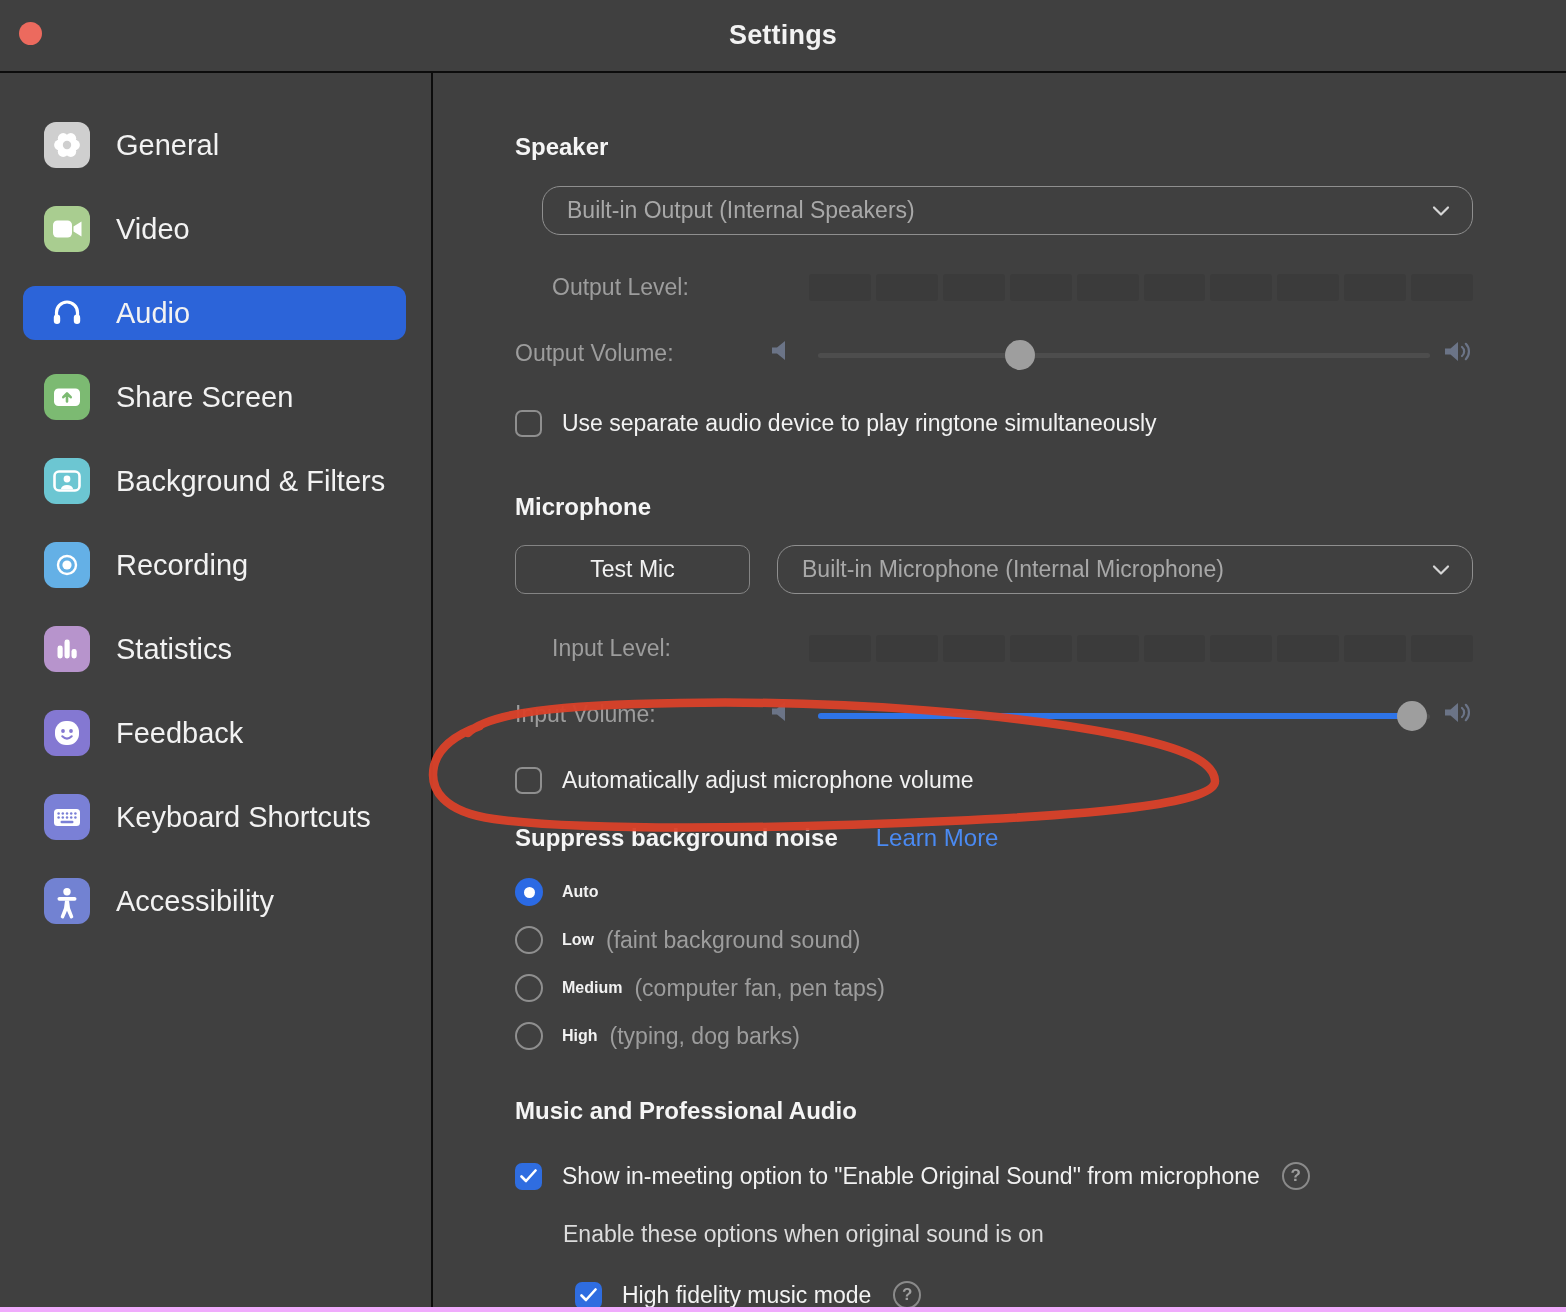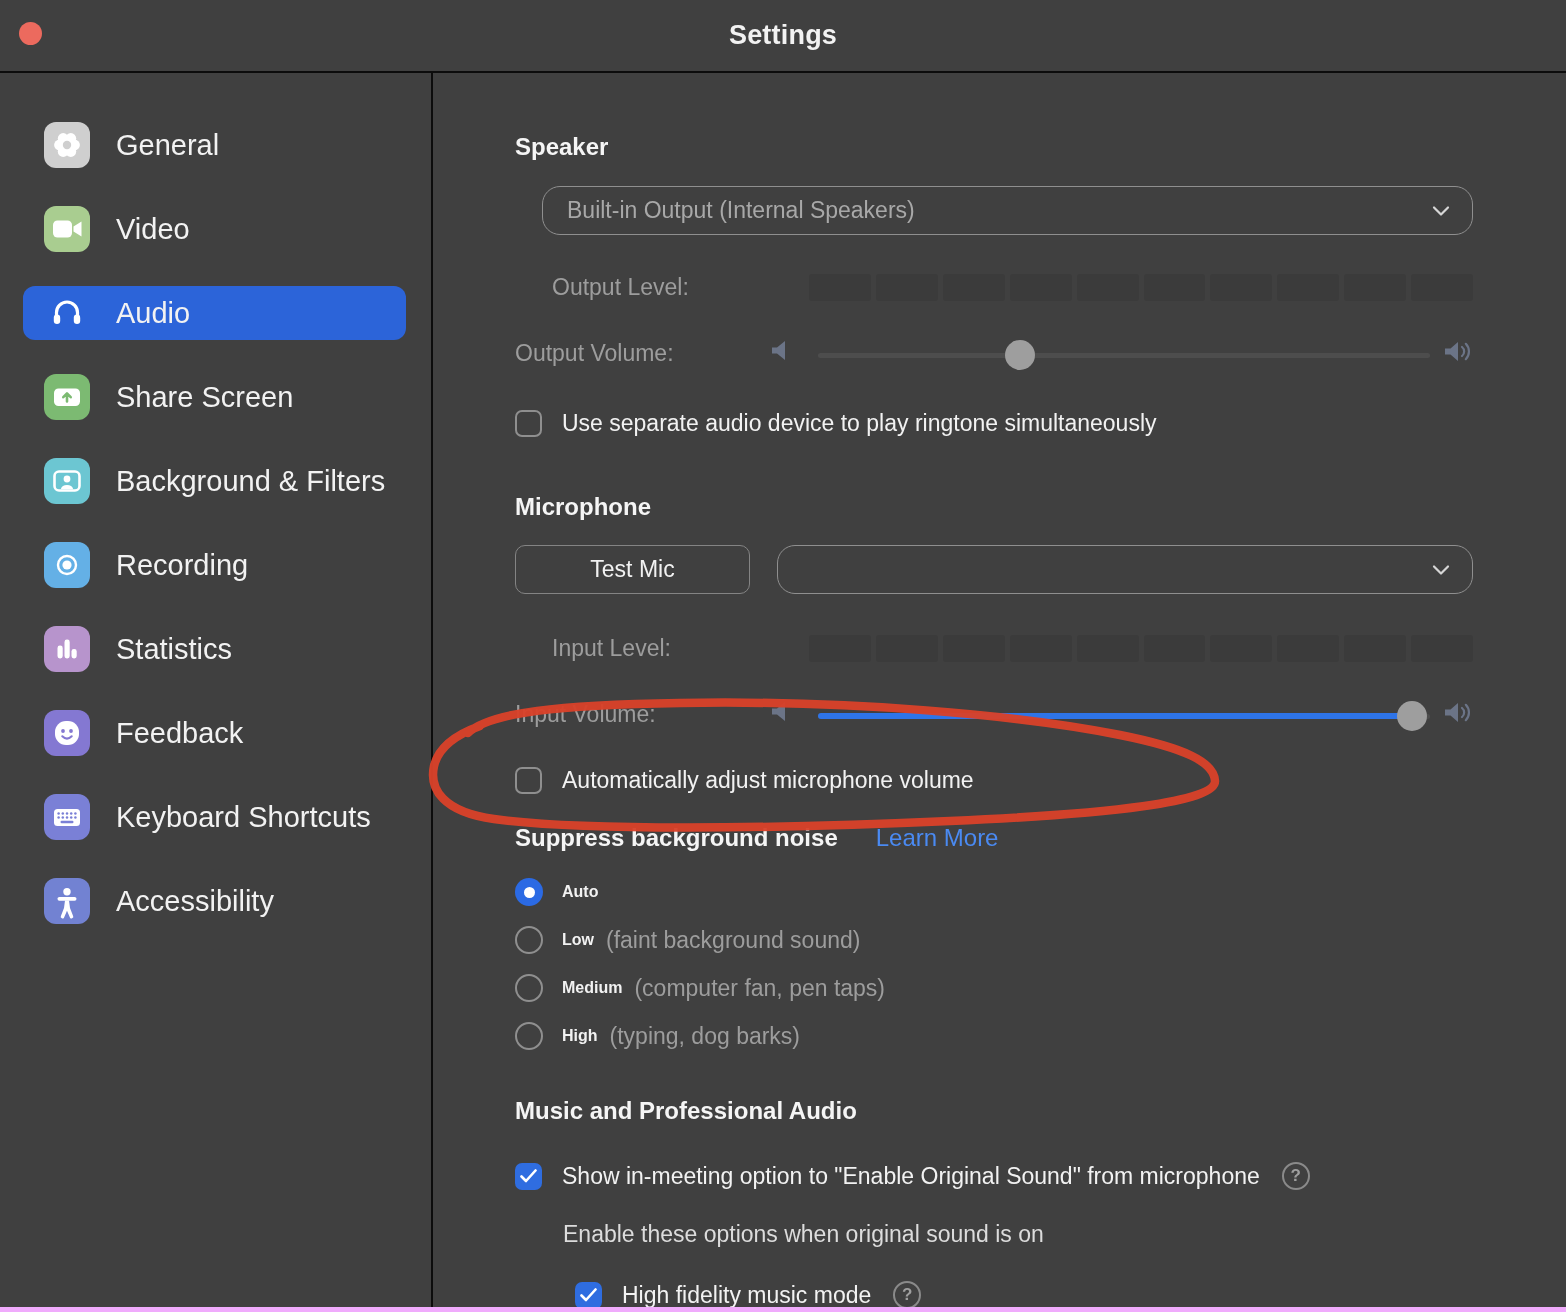--- a/index.html
+++ b/index.html
@@ -338,20 +338,21 @@
       <div class="check-row ringtone">
         <span class="checkbox"></span>
         <span class="check-label">Use separate audio device to play ringtone simultaneously</span>
       </div>
 
       <h2 class="section-heading h-mic">Microphone</h2>
 
       <div class="controls-row mic">
         <button class="test-btn">Test Mic</button>
         <div class="dropdown">
+          <span class="dd-value">Built-in Microphone (Internal Microphone)</span>
           <svg width="18" height="12" viewBox="0 0 18 12">
             <path d="M2 2.5 L9 9.5 L16 2.5" fill="none" stroke="#d6d6d6" stroke-width="2.2" stroke-linecap="round" stroke-linejoin="round"></path>
           </svg>
         </div>
       </div>
 
       <div class="level-row in">
         <span class="label-col">Input Level:</span>
         <div class="meter">
             <div class="seg"></div>

